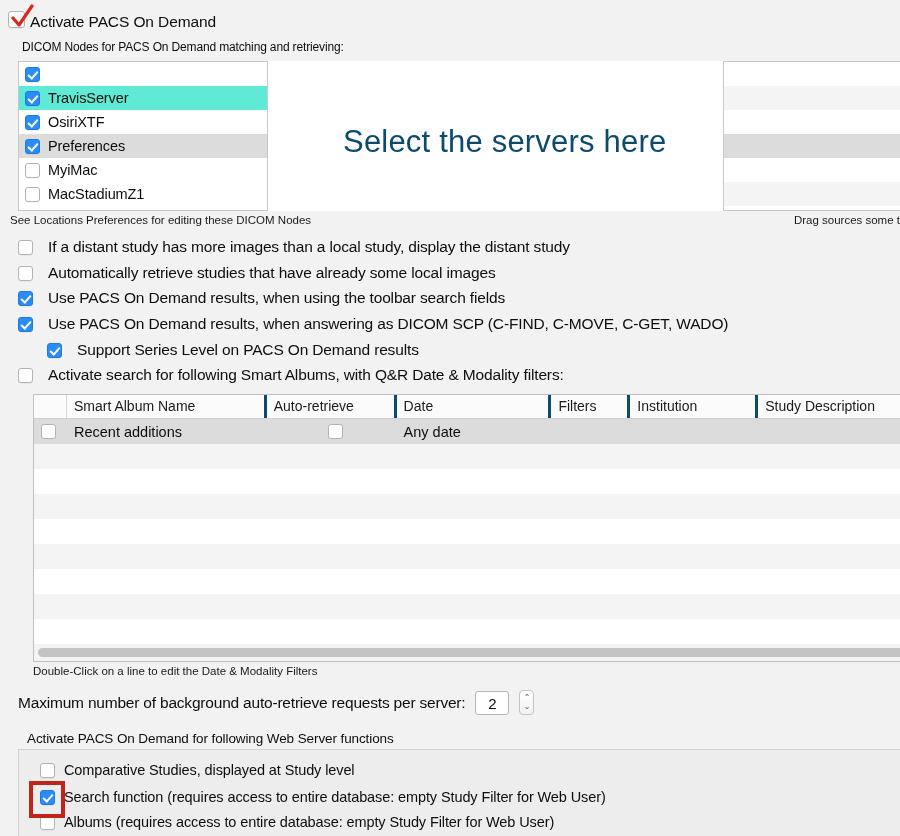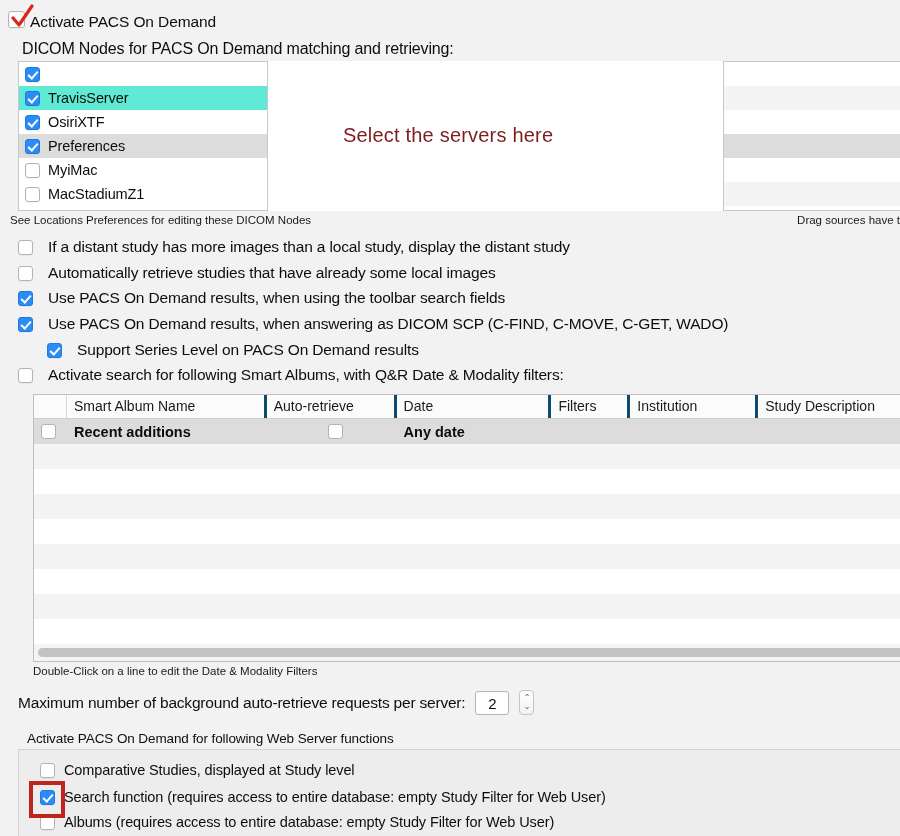--- a/index.html
+++ b/index.html
@@ -56,21 +56,21 @@
     left: 1px; top: -7px;
     width: 26px; height: 26px;
     pointer-events: none;
   }
   .activate-label { font-size: 15.5px; letter-spacing: -0.1px; text-align: center; }
 
   
   .section-label {
     position: absolute;
     left: 22px; top: 40px;
-    font-size: 16px;
+    font-size: 12px;
     letter-spacing: -0.15px;
   }
 
   
   .list-panel {
     position: absolute;
     top: 61px;
     height: 150px;
     background: #ffffff;
     border: 1px solid #c8c8c8;
@@ -101,22 +101,22 @@
   
   .mid-overlay {
     position: absolute;
     left: 268px; top: 61px;
     width: 455px; height: 150px;
     background: #ffffff;
   }
   .overlay-text {
     position: absolute;
     left: 343px; top: 124px;
-    font-size: 20px;
-    color: #7f1d1d;
+    font-size: 31px;
+    color: #0c4a6e;
     font-weight: 300;
     letter-spacing: 0.2px;
     white-space: nowrap;
   }
 
   
   .caption {
     position: absolute;
     font-size: 11.5px;
     color: #1a1a1a;
@@ -167,21 +167,21 @@
   .th.first { border-right: 1px solid #d8d8d8; }
   .trow {
     display: flex;
     height: 25px;
     align-items: center;
     font-size: 14.5px;
     box-sizing: border-box;
   }
   .trow.data { background: #dcdcdc; }
   .trow.alt  { background: #f4f4f4; }
-  .td { box-sizing: border-box; padding-left: 7px; white-space: nowrap; overflow: hidden; display:flex; align-items:center;font-weight:bold;}
+  .td { box-sizing: border-box; padding-left: 7px; white-space: nowrap; overflow: hidden; display:flex; align-items:center;}
   .hscroll {
     position: absolute;
     left: 4px; bottom: 4px;
     width: 868px; height: 9px;
     background: #c3c3c3;
     border-radius: 5px;
   }
 
   
   .maxrow {
@@ -305,21 +305,21 @@
   <div class="list-panel" id="dest-list">
       <div class="dest-row"></div>
       <div class="dest-row alt"></div>
       <div class="dest-row"></div>
       <div class="dest-row sel"></div>
       <div class="dest-row"></div>
       <div class="dest-row alt"></div>
     </div>
 
   <div class="caption" id="caption-left">See Locations Preferences for editing these DICOM Nodes</div>
-  <div class="caption" id="caption-right">Drag sources have t</div>
+  <div class="caption" id="caption-right">Drag sources some t</div>
 
   <div id="options-container">
       <div class="opt" style="top: 238px;">
         <span class="cb"></span>
         <span>If a distant study has more images than a local study, display the distant study</span>
       </div>
       <div class="opt" style="top: 264px;">
         <span class="cb"></span>
         <span>Automatically retrieve studies that have already some local images</span>
       </div>

